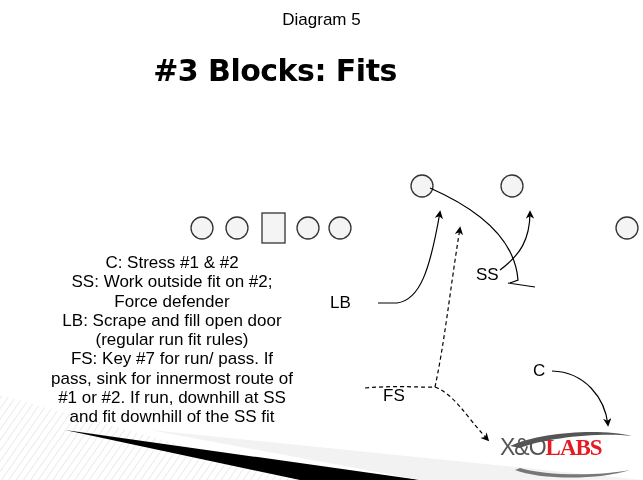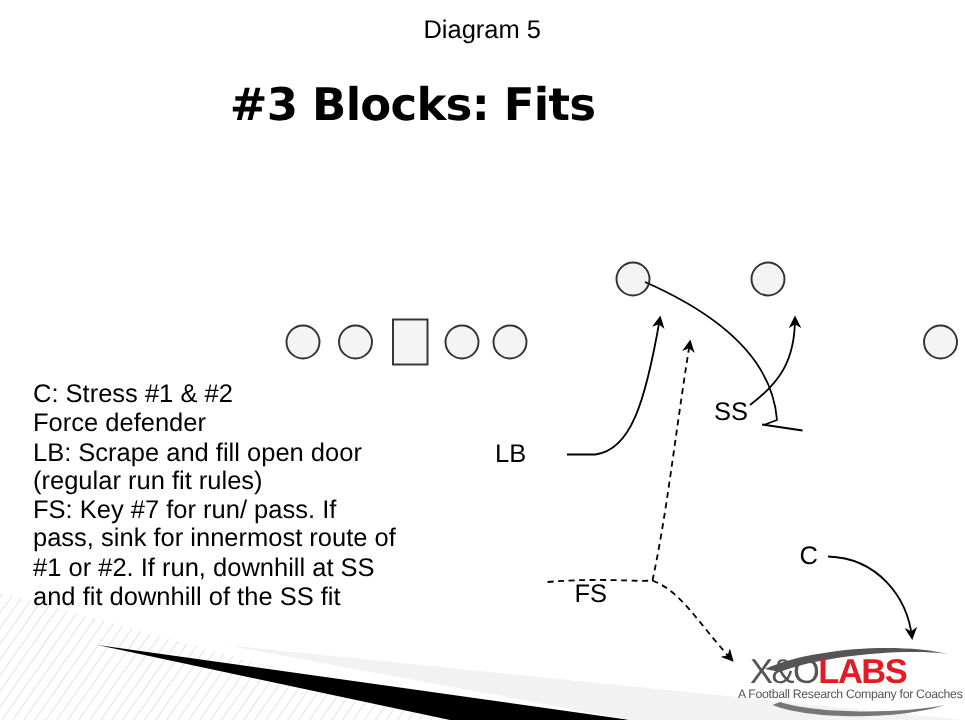--- a/index.html
+++ b/index.html
@@ -1,27 +1,27 @@
 <!DOCTYPE html>
 <html><head>
 <meta charset="utf-8">
 <style>
   html,body{margin:0;padding:0;background:#fff;}
   body{width:643px;height:480px;position:relative;overflow:hidden;font-family:"Liberation Sans",sans-serif;color:#000;}
   .abs{position:absolute;}
   #subtitle{left:0;width:643px;top:10px;text-align:center;font-size:17px;}
   #title{left:0;width:550px;top:53px;text-align:center;font-size:30px;font-weight:bold;font-family:"DejaVu Sans",sans-serif;letter-spacing:-0.5px;}
   #notes{left:22px;top:253px;font-size:17px;line-height:19.3px;width:300px;}
-  #notes div{white-space:nowrap;}
+  #notes div{white-space:nowrap;text-align:center;}
   .lbl{font-size:17px;}
   svg#field{position:absolute;left:0;top:0;}
   #logo{left:492px;top:432px;width:150px;height:48px;}
   #logo .brand{position:absolute;left:8px;top:2px;font-size:23px;letter-spacing:-1px;font-family:"Liberation Sans",sans-serif;}
   #logo .brand .xo{color:#555;font-weight:normal;}
-  #logo .brand .labs{color:#e31b23;font-weight:bold;}
+  #logo .brand .labs{color:#e31b23;font-weight:bold;font-family:Liberation Serif, serif;}
   #logo .tag{position:absolute;left:0;top:26px;font-size:8.2px;color:#555;white-space:nowrap;letter-spacing:-0.2px;}
 </style>
 </head>
 <body>
 
 <div class="abs" id="subtitle">Diagram 5</div>
 <div class="abs" id="title">#3 Blocks: Fits</div>
 
 <svg id="field" width="643" height="480" viewBox="0 0 643 480">
   <defs>
@@ -66,27 +66,27 @@
   <path d="M515,470 C540,480 600,480 630,470 C600,476 545,476 520,468 Z" fill="#777"></path>
 </svg>
 
 <div class="abs lbl" style="left:476px;top:265px;">SS</div>
 <div class="abs lbl" style="left:330px;top:293px;">LB</div>
 <div class="abs lbl" style="left:338px;top:386px;margin-left:45px;">FS</div>
 <div class="abs lbl" style="left:533px;top:361px;">C</div>
 
 <div class="abs" id="notes">
   <div>C: Stress #1 &amp; #2</div>
+  <div>SS: Work outside fit on #2;</div>
   <div>Force defender</div>
   <div>LB: Scrape and fill open door</div>
   <div>(regular run fit rules)</div>
   <div>FS: Key #7 for run/ pass.  If</div>
   <div>pass, sink for innermost route of</div>
   <div>#1 or #2.  If run, downhill at SS</div>
   <div>and fit downhill of the SS fit</div>
 </div>
 
 <div class="abs" id="logo">
   <div class="brand">
     <span class="xo">X&amp;O</span><span class="labs">LABS</span>
   </div>
-  <div class="tag">A Football Research Company for Coaches</div>
 </div>
 
 </body></html>

